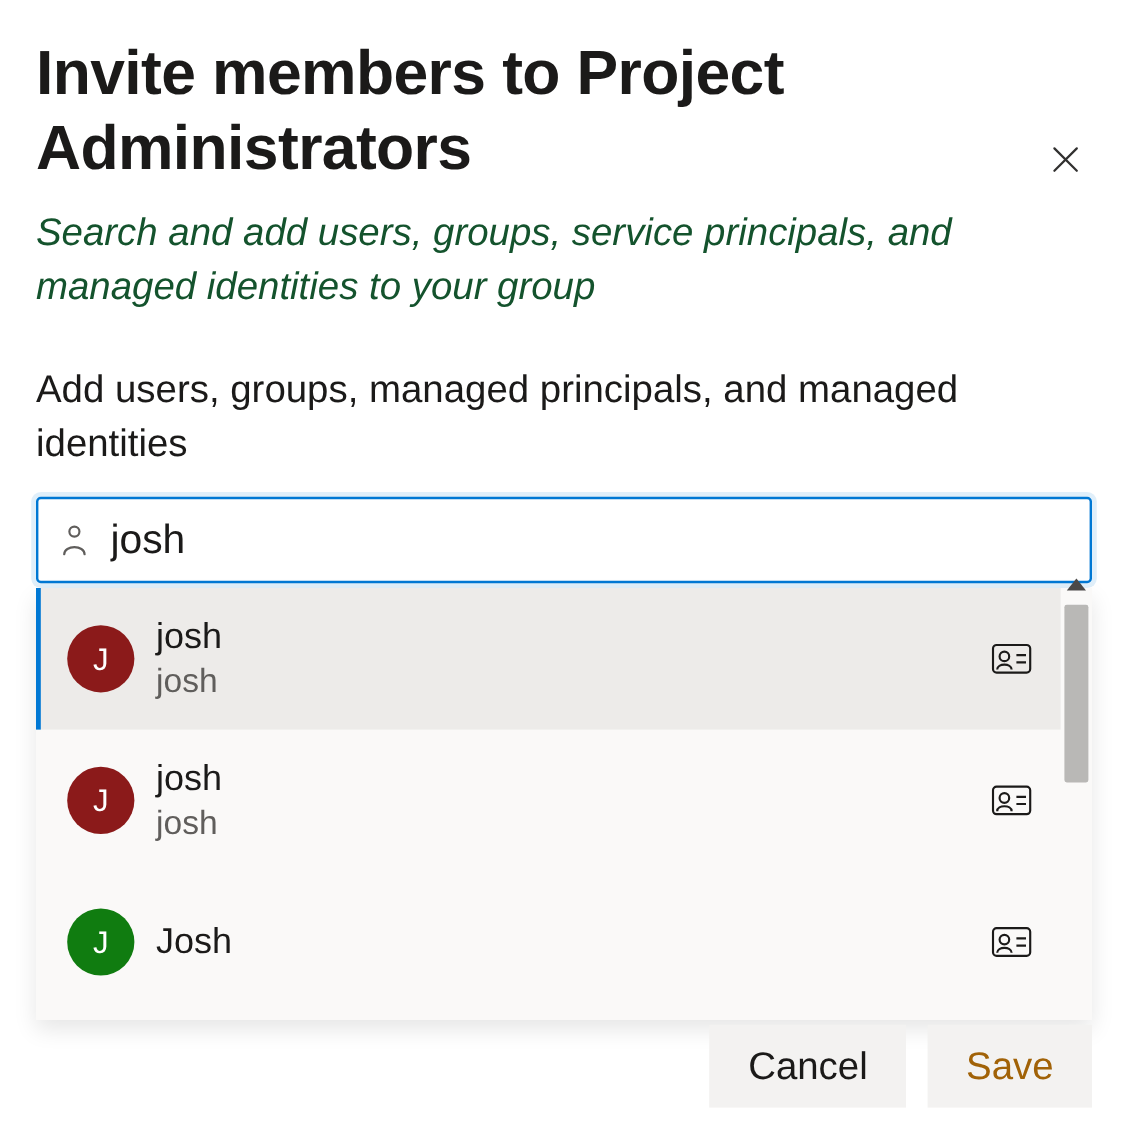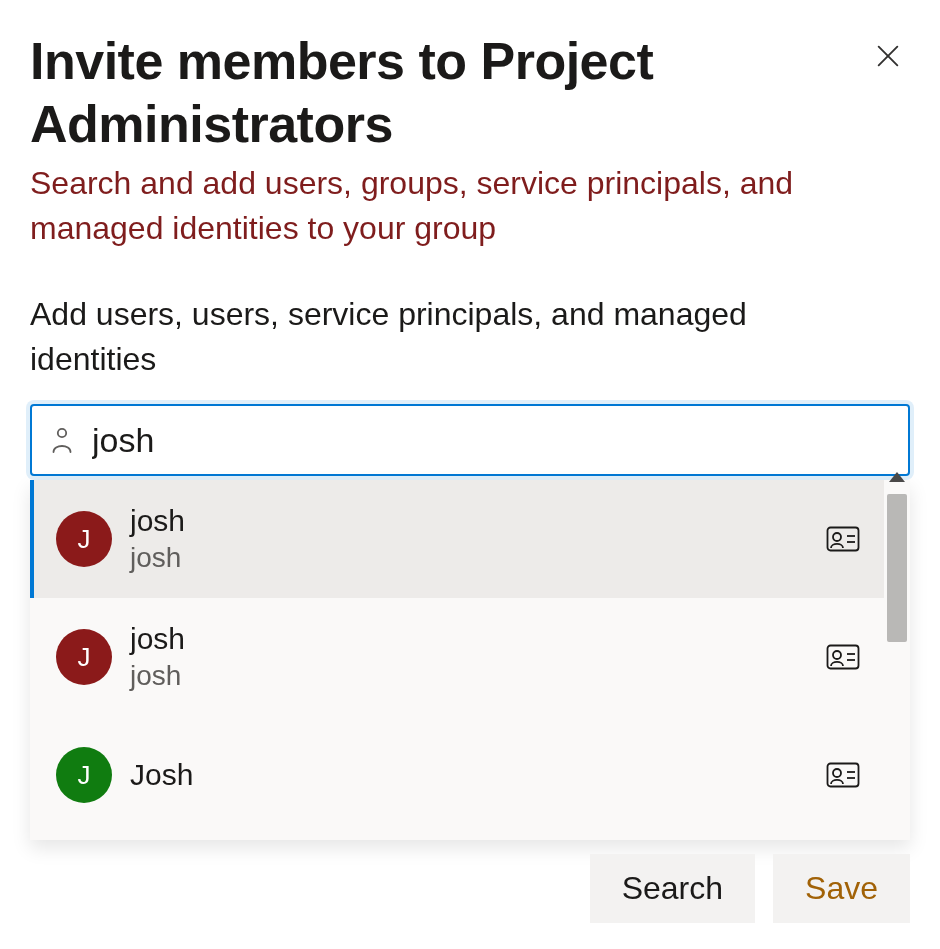--- a/index.html
+++ b/index.html
@@ -1,22 +1,22 @@
 <!DOCTYPE html>
 <html><head>
   <meta charset="utf-8">
   <style>
     * { box-sizing: border-box; margin: 0; padding: 0; }
     html, body { width: 940px; height: 949px; font-family: "Segoe UI", -apple-system, BlinkMacSystemFont, sans-serif; background: #fff; color: #1b1a19; }
     body { padding: 30px 30px 30px 30px; position: relative; }
 
-    .header-row { display: flex; align-items: flex-start; justify-content: space-between; }
+    .header-row { display: flex; align-items: flex-end; justify-content: space-between; }
     .title { font-size: 52px; font-weight: 600; line-height: 1.22; letter-spacing: -0.5px; }
     .close-btn { font-size: 36px; line-height: 1; color: #1b1a19; cursor: pointer; padding: 4px 8px; margin-top: 6px; }
-    .subtitle { font-size: 32px; line-height: 1.4; color: #7f1d1d; margin-top: 4px; max-width: 820px; }
+    .subtitle { font-size: 32px; line-height: 1.4; color: #14532d; margin-top: 14px; max-width: 820px; font-style: italic; }
 
     .field-label { font-size: 32px; line-height: 1.4; color: #1b1a19; margin-top: 42px; max-width: 820px; }
 
     .input-wrap {
       margin-top: 22px;
       border: 2px solid #0078d4;
       border-radius: 4px;
       box-shadow: 0 0 0 4px rgba(0,120,212,0.12);
       display: flex;
       align-items: center;
@@ -96,21 +96,21 @@
       <svg viewBox="0 0 24 24" width="28" height="28" stroke="#323130" stroke-width="1.6" fill="none" stroke-linecap="round">
         <line x1="4" y1="4" x2="20" y2="20"></line>
         <line x1="20" y1="4" x2="4" y2="20"></line>
       </svg>
     </span>
   </div>
 </div>
 
 <p class="subtitle">Search and add users, groups, service principals, and managed identities to your group</p>
 
-<p class="field-label">Add users, users, service principals, and managed identities</p>
+<p class="field-label">Add users, groups, managed principals, and managed identities</p>
 
 <div class="input-wrap">
   <span class="person-icon">
     <svg viewBox="0 0 24 26" stroke="#605e5c" stroke-width="1.8" fill="none" stroke-linecap="round">
       <circle cx="12" cy="6" r="4.2"></circle>
       <path d="M3.5 25 C3.5 17, 20.5 17, 20.5 25"></path>
     </svg>
   </span>
   <input type="text" class="search-input" value="josh" style="">
 </div>
@@ -165,15 +165,15 @@
         </div>
       </div>
     </div>
   <div class="dd-scroll-track">
     <div class="dd-scroll-arrow"></div>
     <div class="dd-scroll-thumb"></div>
   </div>
 </div>
 
 <div class="footer">
-  <button class="btn">Search</button>
+  <button class="btn">Cancel</button>
   <button class="btn disabled">Save</button>
 </div>
 
 </body></html>

